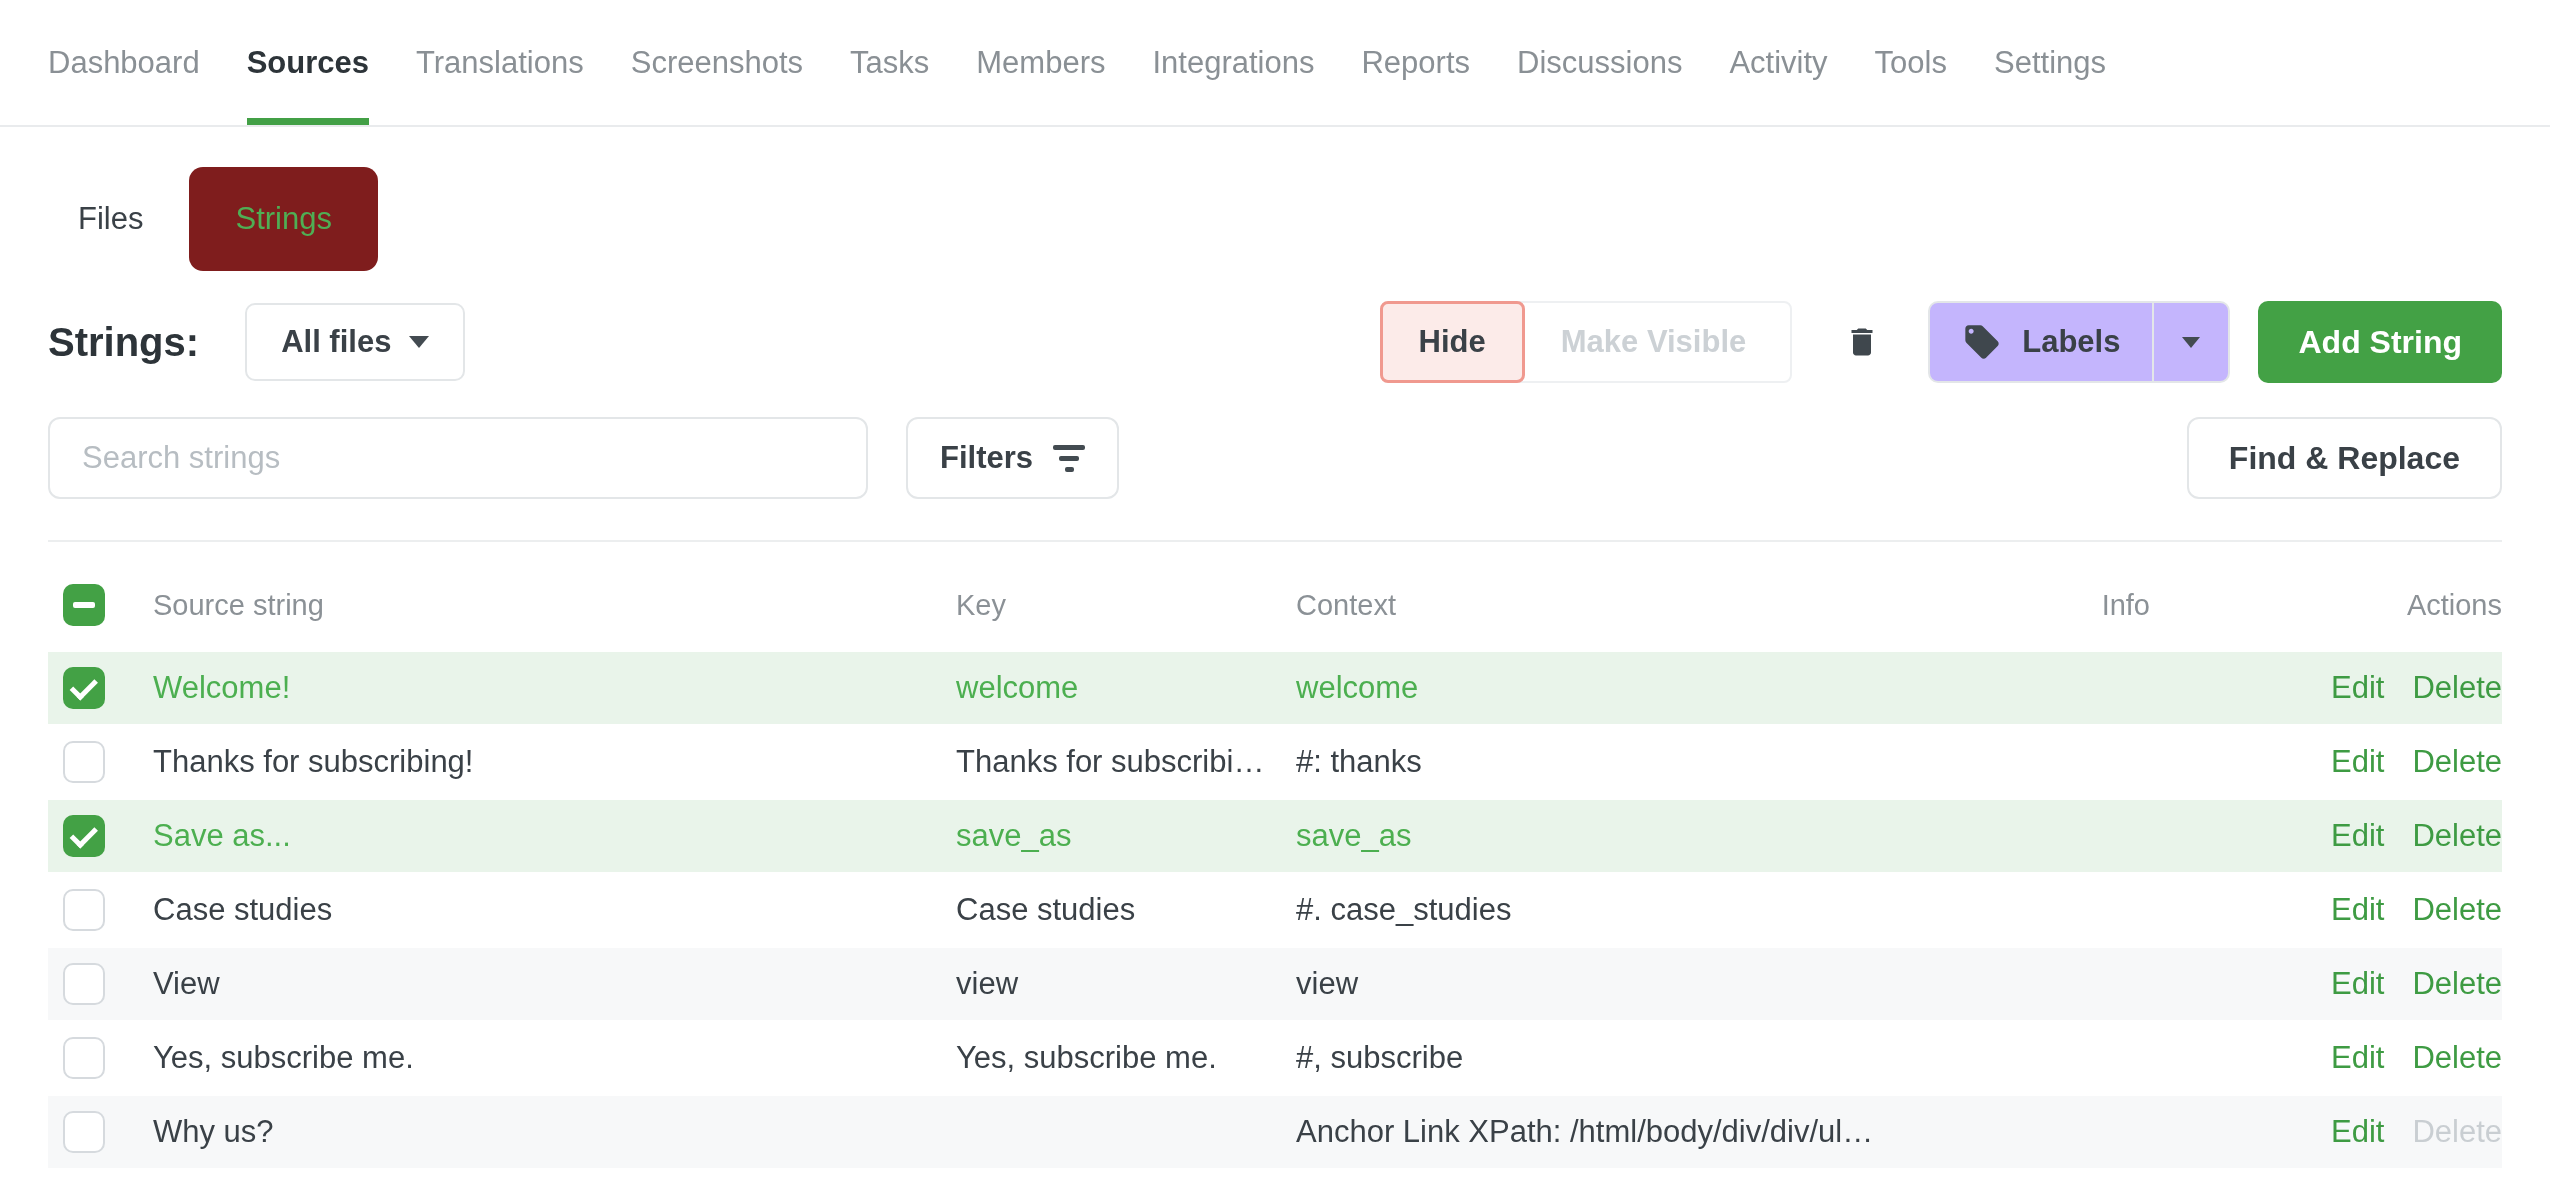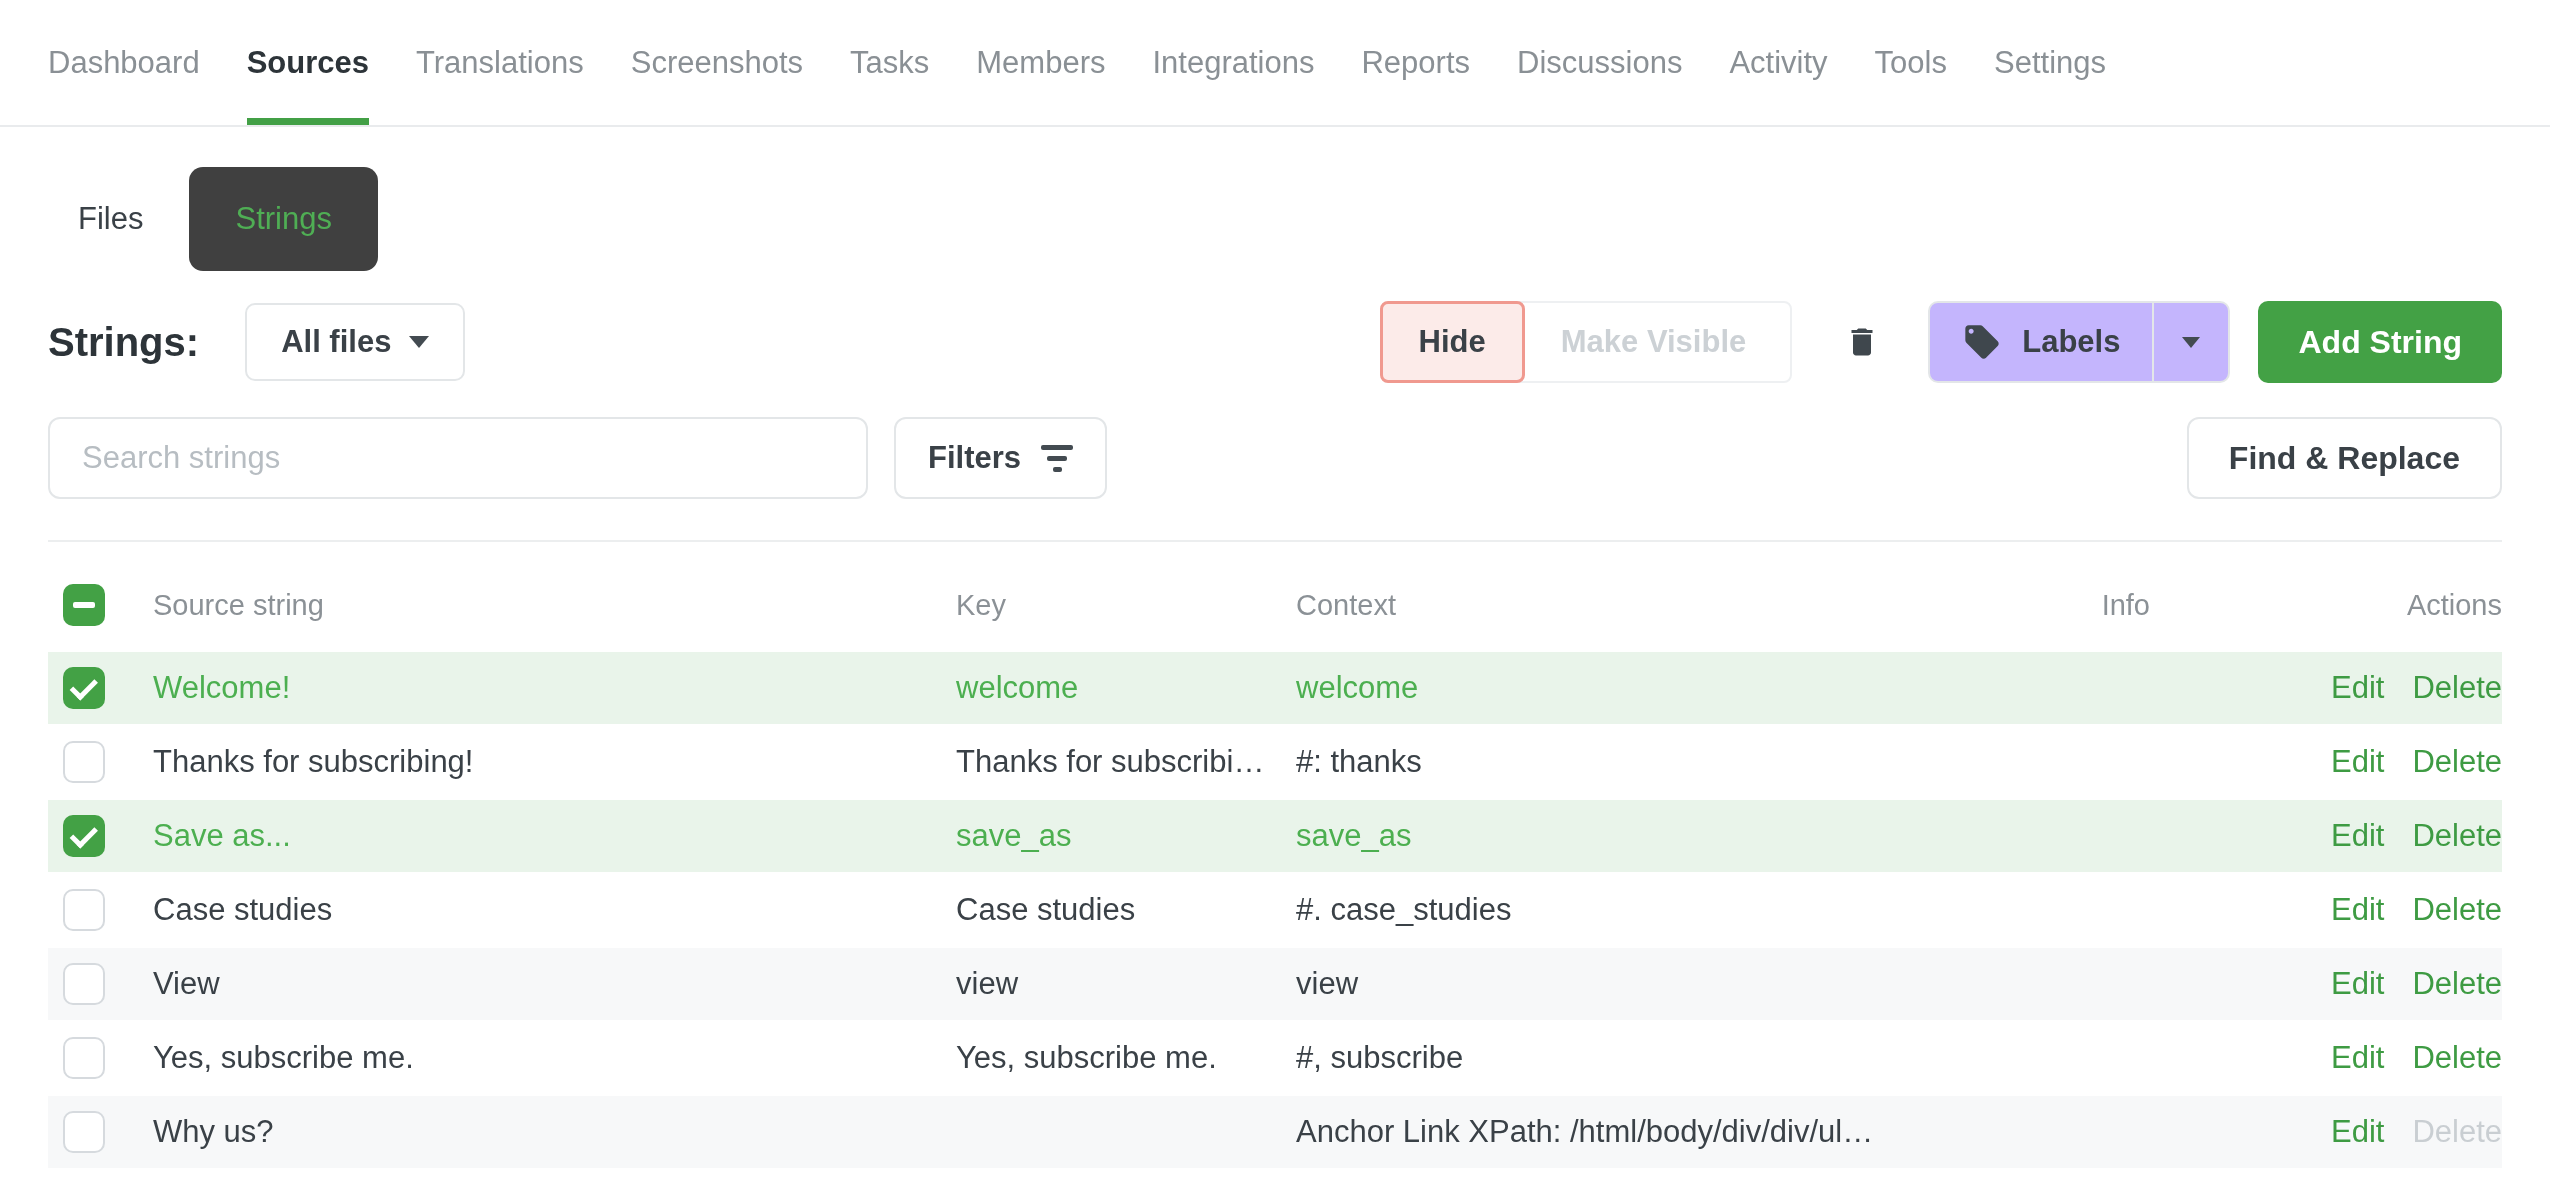--- a/index.html
+++ b/index.html
@@ -45,21 +45,21 @@
     height: 104px;
     display: flex;
     align-items: center;
     font-size: 31px;
     cursor: pointer;
   }
   .tab-files { padding: 0 30px; color: #3a4147; }
   .tab-strings {
     margin-left: 16px;
     padding: 16px 46px;
-    background: #404040;
+    background: #7f1d1d;
     color: #4fae54;
     border-radius: 14px;
   }
 
   
   .toolbar {
     margin: 18px 48px 0;
     height: 106px;
     display: flex;
     align-items: center;
@@ -172,21 +172,21 @@
     border: 2px solid #e3e6e8;
     border-radius: 12px;
     padding: 0 32px;
     font-size: 31px;
     font-family: "Liberation Sans", sans-serif;
     color: #3a4147;
     outline: none;
   }
   .search-input::placeholder { color: #b7bdc2; }
   .filters-btn {
-    margin-left: 26px;
+    margin-left: 38px;
     padding: 0 32px;
     gap: 20px;
     font-weight: 600;
     border-radius: 12px;
   }
   .filter-icon { display: flex; flex-direction: column; align-items: center; gap: 6px; }
   .filter-icon span { display: block; height: 5px; background: #434b51; border-radius: 2px; }
   .filter-icon .bar1 { width: 32px; }
   .filter-icon .bar2 { width: 20px; }
   .filter-icon .bar3 { width: 9px; }

